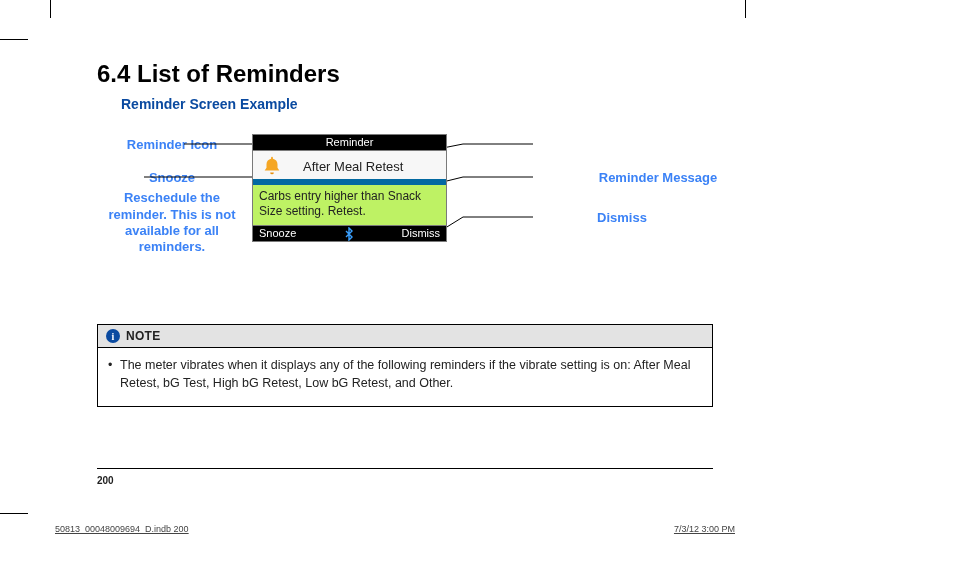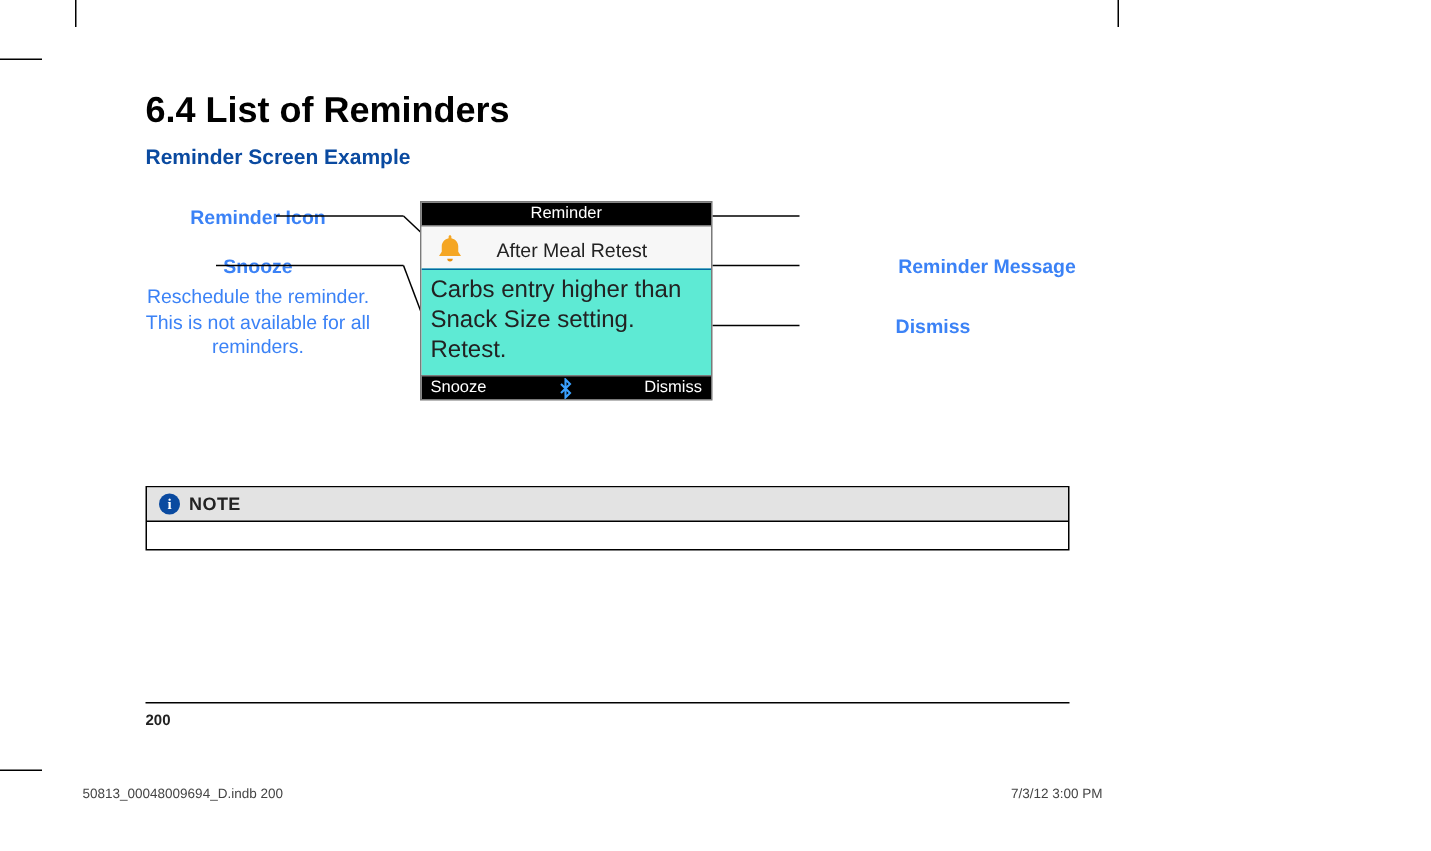--- a/index.html
+++ b/index.html
@@ -25,56 +25,57 @@
     font-stretch: condensed;
     letter-spacing: 0;
     margin-bottom: 8px;
   }
   .subheading {
     color: #0a4aa0;
     font-size: 14px;
     font-weight: 700;
     font-stretch: condensed;
     margin-bottom: 20px;
+    margin-left: 24px;
   }
 
   .diagram {
     position: relative;
     height: 170px;
     margin-bottom: 20px;
   }
 
   .callout {
     position: absolute;
     font-size: 13px;
     color: #3b82f6;
     font-stretch: condensed;
     line-height: 1.25;
     text-align: center;
   }
   .callout .label { font-weight: 700; }
-  .callout .desc  { font-weight: 400; margin-top: 4px; }
+  .callout .desc  { font-weight: 700; margin-top: 4px; }
 
   .co-icon    { left: 0;   top: 5px;  width: 150px; }
   .co-snooze  { left: 0;   top: 38px; width: 150px; }
   .co-title   { left: 440px; top: 5px;  width: 170px; }
   .co-message { left: 440px; top: 38px; width: 170px; margin-left: 36px; }
   .co-dismiss { left: 440px; top: 78px; width: 170px; }
 
   svg.leaders {
     position: absolute;
     left: 0; top: 0;
     width: 616px; height: 170px;
     pointer-events: none;
   }
   svg.leaders line { stroke: #000; stroke-width: 1; }
 
   .device {
     position: absolute;
-    left: 183px;
+    left: 155px;
     top: 2px;
     width: 195px;
     border: 1px solid #7a7a7a;
     background: #f3f3f3;
     font-family: Arial, sans-serif;
     overflow: hidden;
   }
   .device .titlebar {
     background: #000;
     color: #fff;
@@ -92,25 +93,25 @@
   }
   .device .header-row .bell {
     width: 22px; height: 22px; flex: 0 0 22px;
   }
   .device .header-row .msg-title {
     font-size: 13px;
     color: #222;
   }
   .device .body-row {
     padding: 4px 6px 6px 6px;
-    font-size: 16px;
+    font-size: 12px;
     color: #222;
     line-height: 1.25;
-    border-top: 1px solid #0369a1;
-    background: #5eead4;
+    border-top: 6px solid #0369a1;
+    background: #bef264;
   }
   .device .footer-row {
     display: flex;
     align-items: center;
     justify-content: space-between;
     background: #000;
     color: #fff;
     font-size: 11px;
     padding: 1px 6px 2px 6px;
     border-top: 1px solid #7a7a7a;
@@ -168,20 +169,21 @@
 
   .imprint {
     position: absolute;
     left: 55px;
     top: 524px;
     width: 680px;
     display: flex;
     justify-content: space-between;
     font-size: 9px;
     color: #444;
+    text-decoration: underline;
   }
 </style>
 </head>
 <body>
 
 <div class="crop-top"></div>
 <div class="crop-left"></div>
 <div class="crop-right"></div>
 <div class="crop-bottom"></div>
 
@@ -244,20 +246,21 @@
 
   </div>
 
   <div class="note-box">
     <div class="note-head">
       <span class="info-icon">i</span>
       <span class="note-label">NOTE</span>
     </div>
     <div class="note-body">
       <ul>
+        <li>The meter vibrates when it displays any of the following reminders if the vibrate setting is on: After Meal Retest, bG Test, High bG Retest, Low bG Retest, and Other.</li>
       </ul>
     </div>
   </div>
 
 </div>
 
 <div class="page-number">200</div>
 
 <div class="imprint">
   <span>50813_00048009694_D.indb   200</span>

